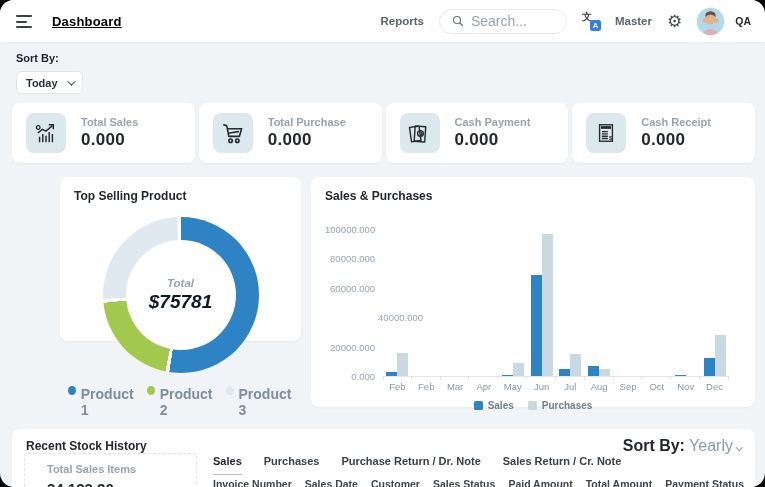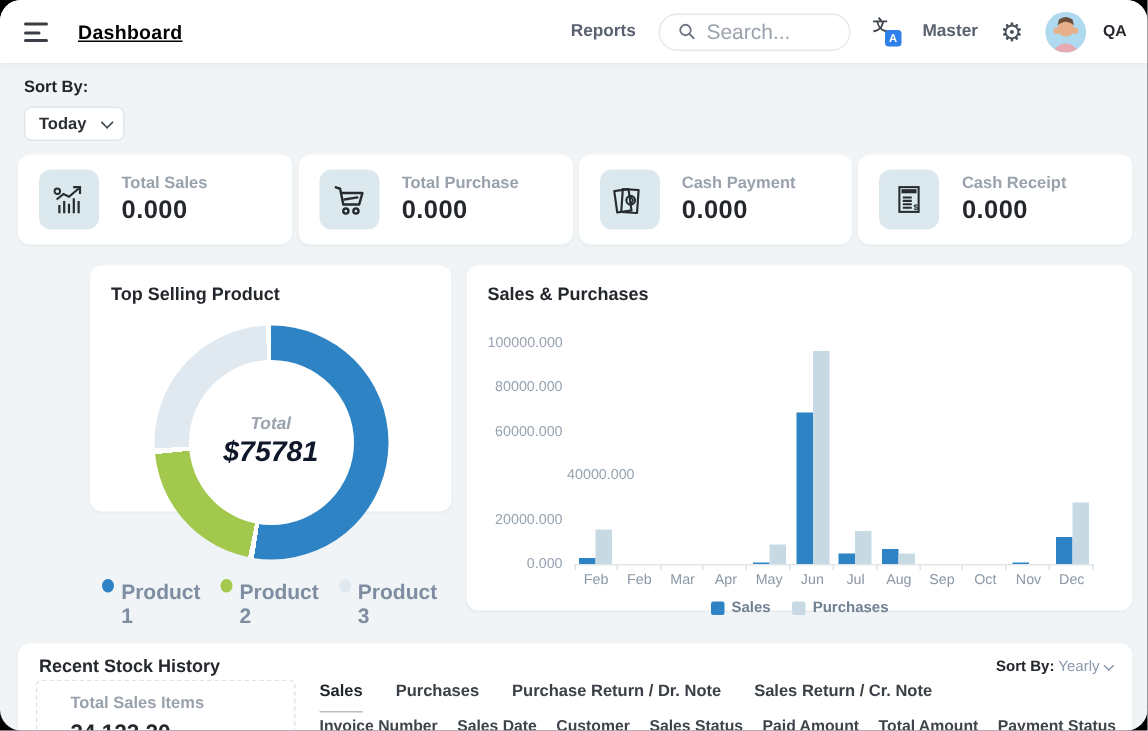--- a/index.html
+++ b/index.html
@@ -66,21 +66,21 @@
   .bar { width:11px; }
   .xrow { display:flex; margin:4px 12px 0 58px; }
   .xlab { flex:1; text-align:center; font-size:9.5px; color:#8b98a6; }
   .bar-legend { display:flex; justify-content:center; gap:14px; margin-top:8px; }
   .bleg-item { display:flex; align-items:center; gap:5px; font-size:10px; color:#6e7f92; font-weight:bold; }
   .sq { width:9px; height:9px; border-radius:1.5px; }
 
   
   .stock-card { margin:22px 10px 0 12px; height:63px; padding:8px 14px; position:relative; overflow:hidden; }
   .stock-head { display:flex; justify-content:space-between; align-items:center; }
-  .stock-sort { font-size:10px; }
+  .stock-sort { font-size:16px; }
   .stock-sort .lbl { font-weight:bold; color:#23262b; }
   .stock-sort .val { color:#8a99ad; cursor:pointer; }
   .stock-sort .chev2 { display:inline-block; width:5px; height:5px; border-right:1.2px solid #8a99ad; border-bottom:1.2px solid #8a99ad; transform:rotate(45deg) translateY(-1px); margin-left:3px; }
   .stock-body { position:absolute; left:12px; right:14px; top:24px; display:flex; gap:16px; }
   .summary-box { width:173px; border:1px dashed #dfe3e7; border-radius:4px; padding:9px 0 9px 22px; height:56px; flex:0 0 auto; }
   .summary-label { font-size:11px; color:#99a2ac; font-weight:bold; }
   .summary-value { font-size:15px; font-weight:bold; color:#24272c; margin-top:5px; }
   .stock-right { flex:1; padding-top:2px; }
   .tabs { display:flex; gap:22px; }
   .tab { font-size:11px; font-weight:bold; color:#3b4046; padding-bottom:7px; cursor:pointer; }

